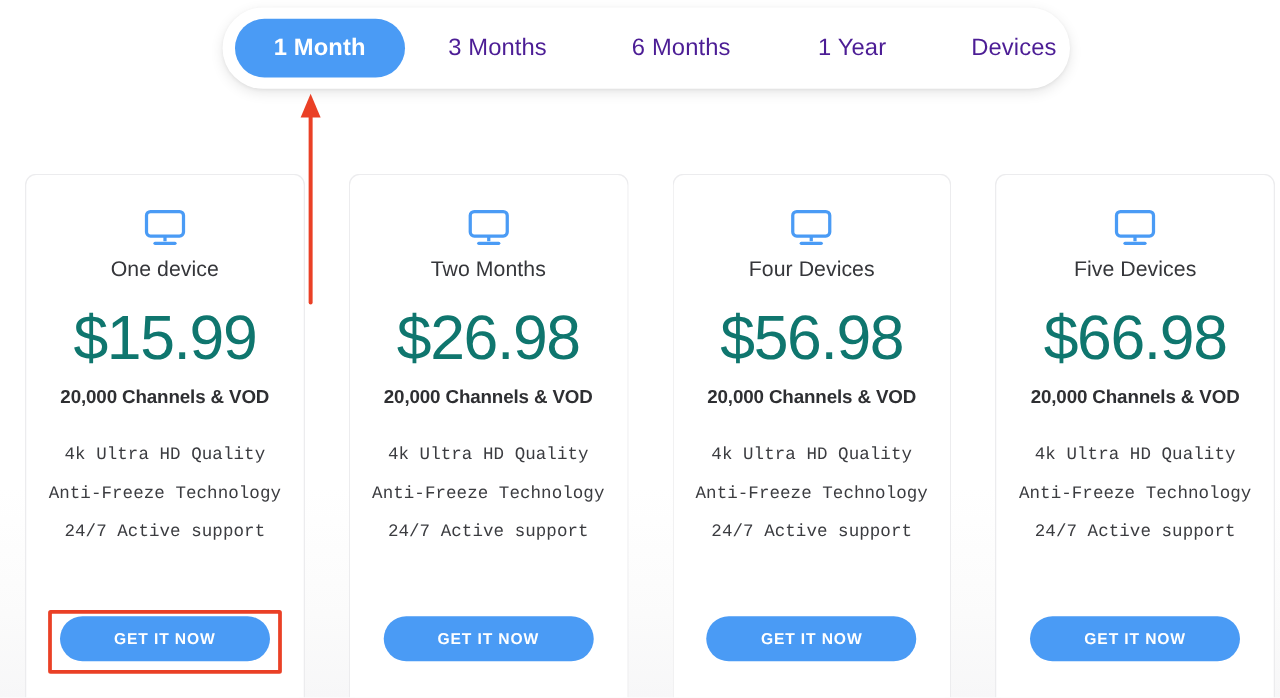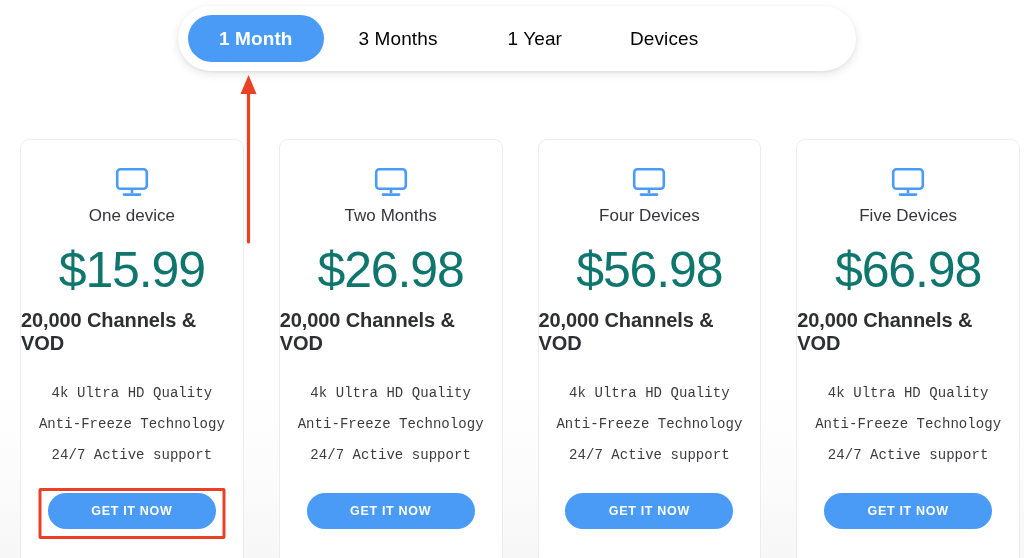--- a/index.html
+++ b/index.html
@@ -39,21 +39,21 @@
     border-radius: 34px;
     box-shadow: 0 3px 10px rgba(0,0,0,0.10), 0 1px 3px rgba(0,0,0,0.06);
     display: flex;
     align-items: center;
     justify-content: flex-start;
     padding: 0 10px;
     box-sizing: border-box;
   }
   .tab {
     font-size: 19px;
-    color: #000000;
+    color: #4c1d95;
     letter-spacing: 0.1px;
     height: 47px;
     line-height: 47px;
     padding: 0 22px;
     border-radius: 24px;
     white-space: nowrap;
     text-align: center;
     cursor: pointer;
     user-select: none;
   }
@@ -121,21 +121,21 @@
   .price {
     margin-top: 19px;
     font-size: 50px;
     font-weight: 400;
     color: #0f766e;
     letter-spacing: -1.1px;
     line-height: 1;
   }
   .channels {
     margin-top: 14px;
-    font-size: 20px;
+    font-size: 15px;
     font-weight: 700;
     color: #2e2f32;
     letter-spacing: -0.1px;
   }
   .features {
     margin-top: 30px;
     display: flex;
     flex-direction: column;
     align-items: center;
     gap: 15px;
@@ -182,20 +182,21 @@
 </style>
 </head>
 <body>
 
 <div class="page-bg"></div>
 
 <div class="tabbar-wrap">
   <div class="tabbar">
     <div class="tab active t-1month">1 Month</div>
     <div class="tab t-3months">3 Months</div>
+    <div class="tab t-6months">6 Months</div>
     <div class="tab t-1year">1 Year</div>
     <div class="tab t-lifetime">Devices</div>
   </div>
 </div>
 
 <svg class="annot-arrow" viewBox="0 0 44 180">
   <line x1="20.5" y1="172" x2="20.5" y2="20" stroke="#ea4026" stroke-width="3.2" stroke-linecap="round"></line>
   <path d="M 20.5 5 L 28.5 24 L 12.5 24 Z" fill="#ea4026"></path>
 </svg>
 

